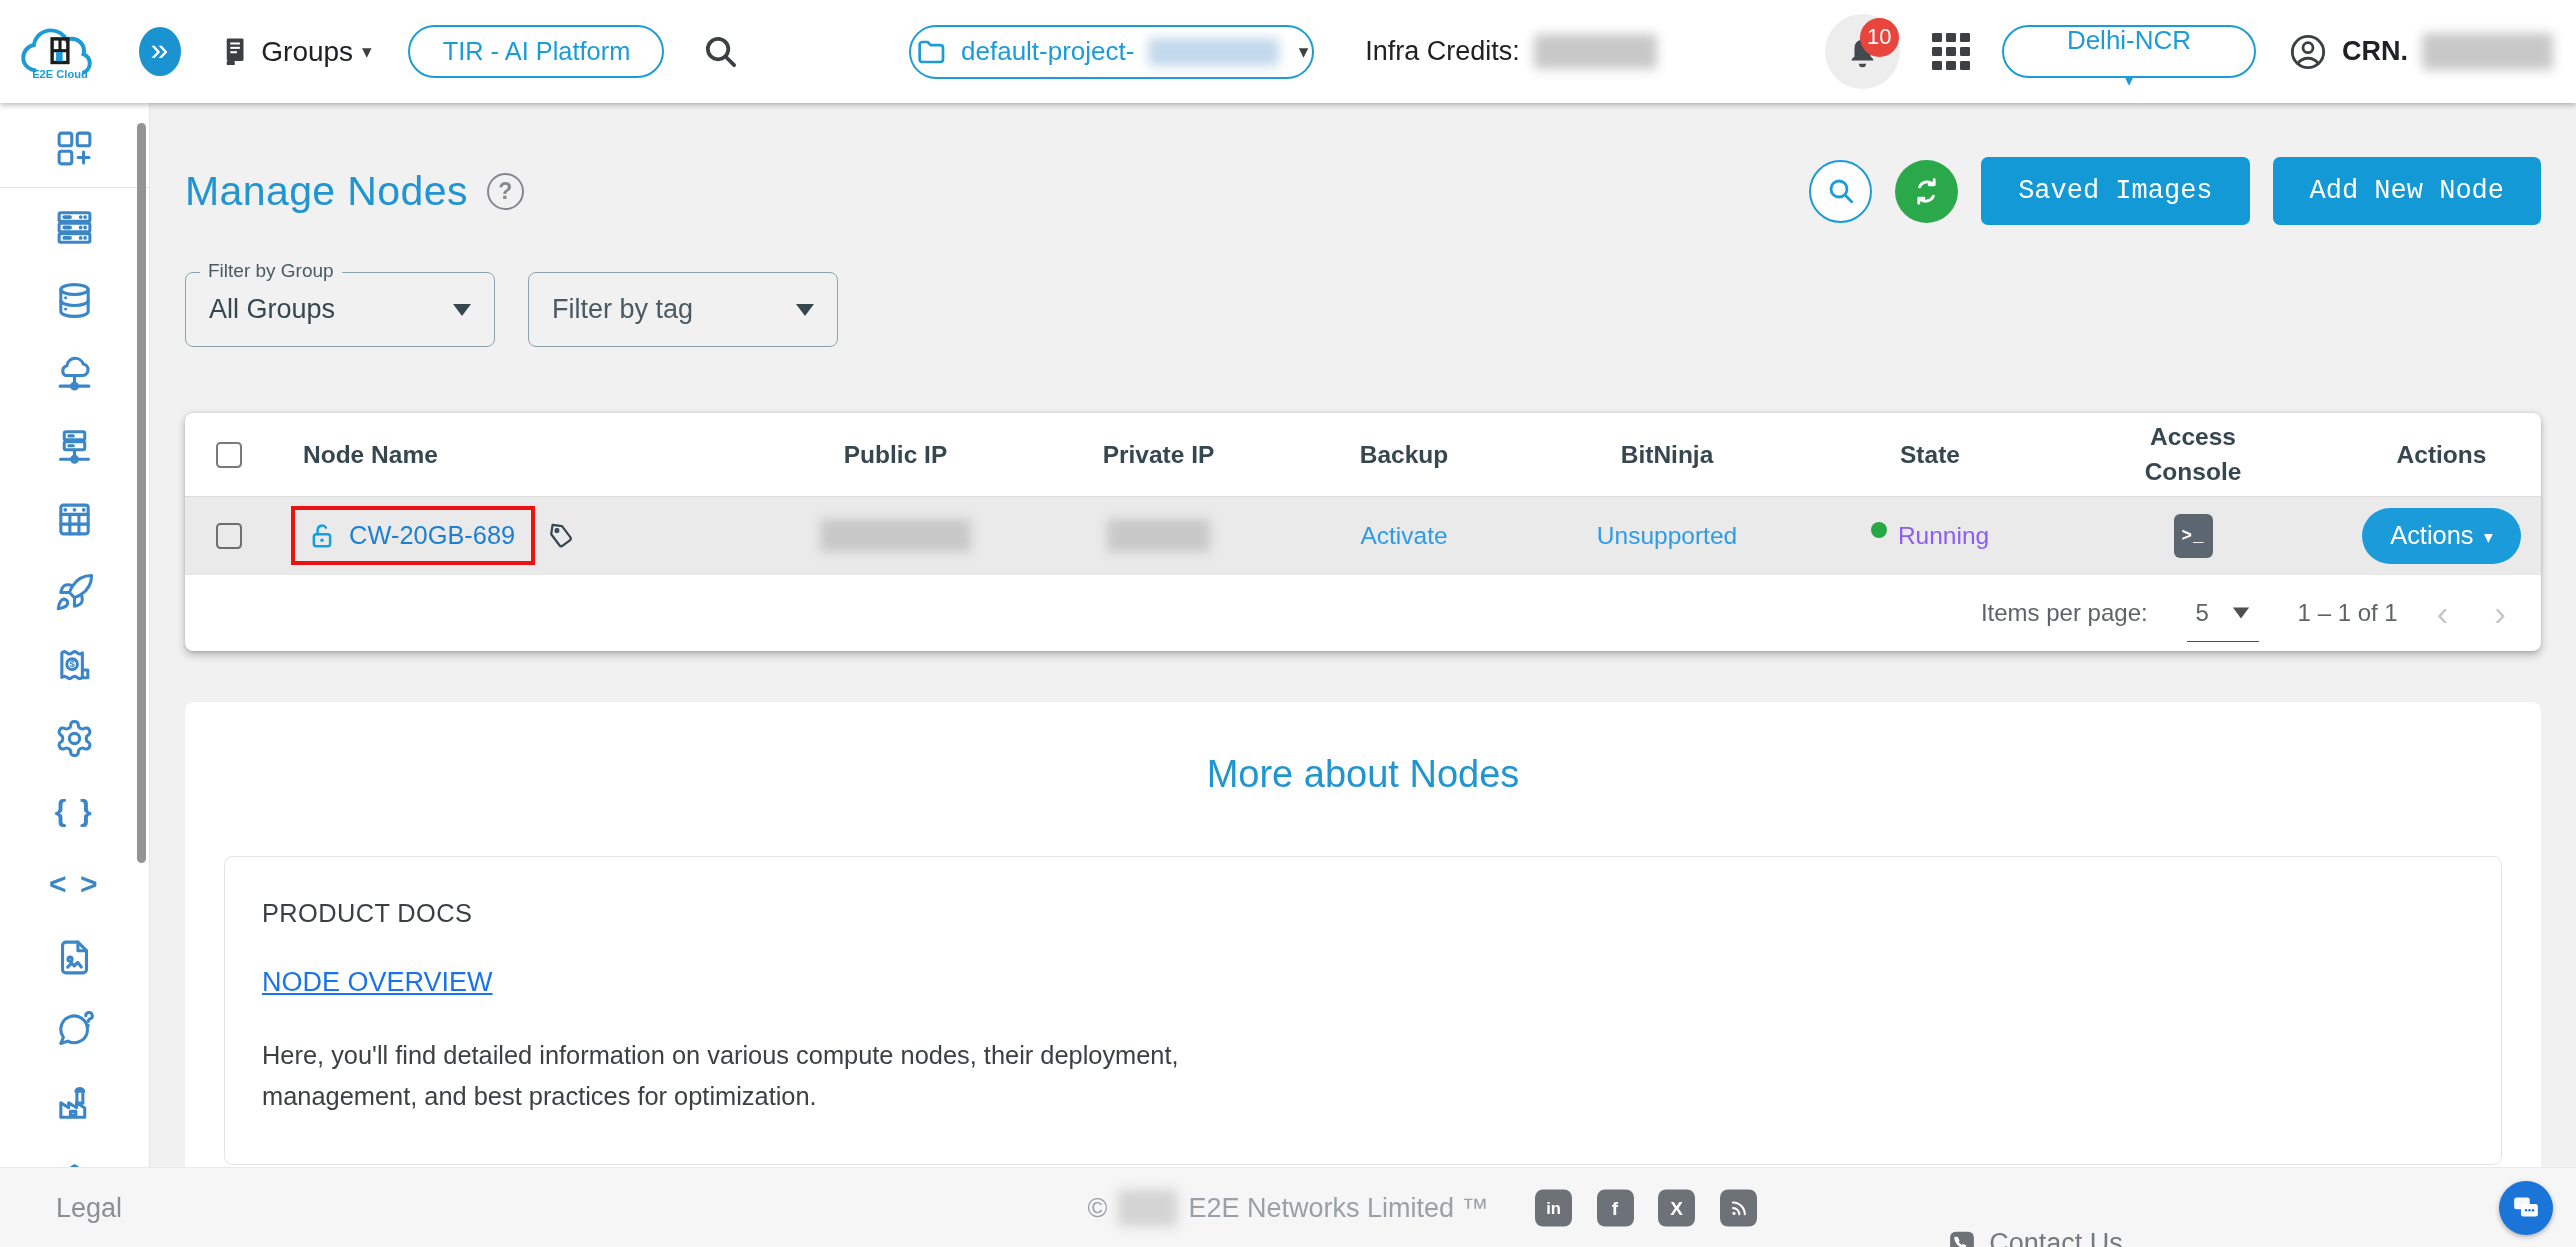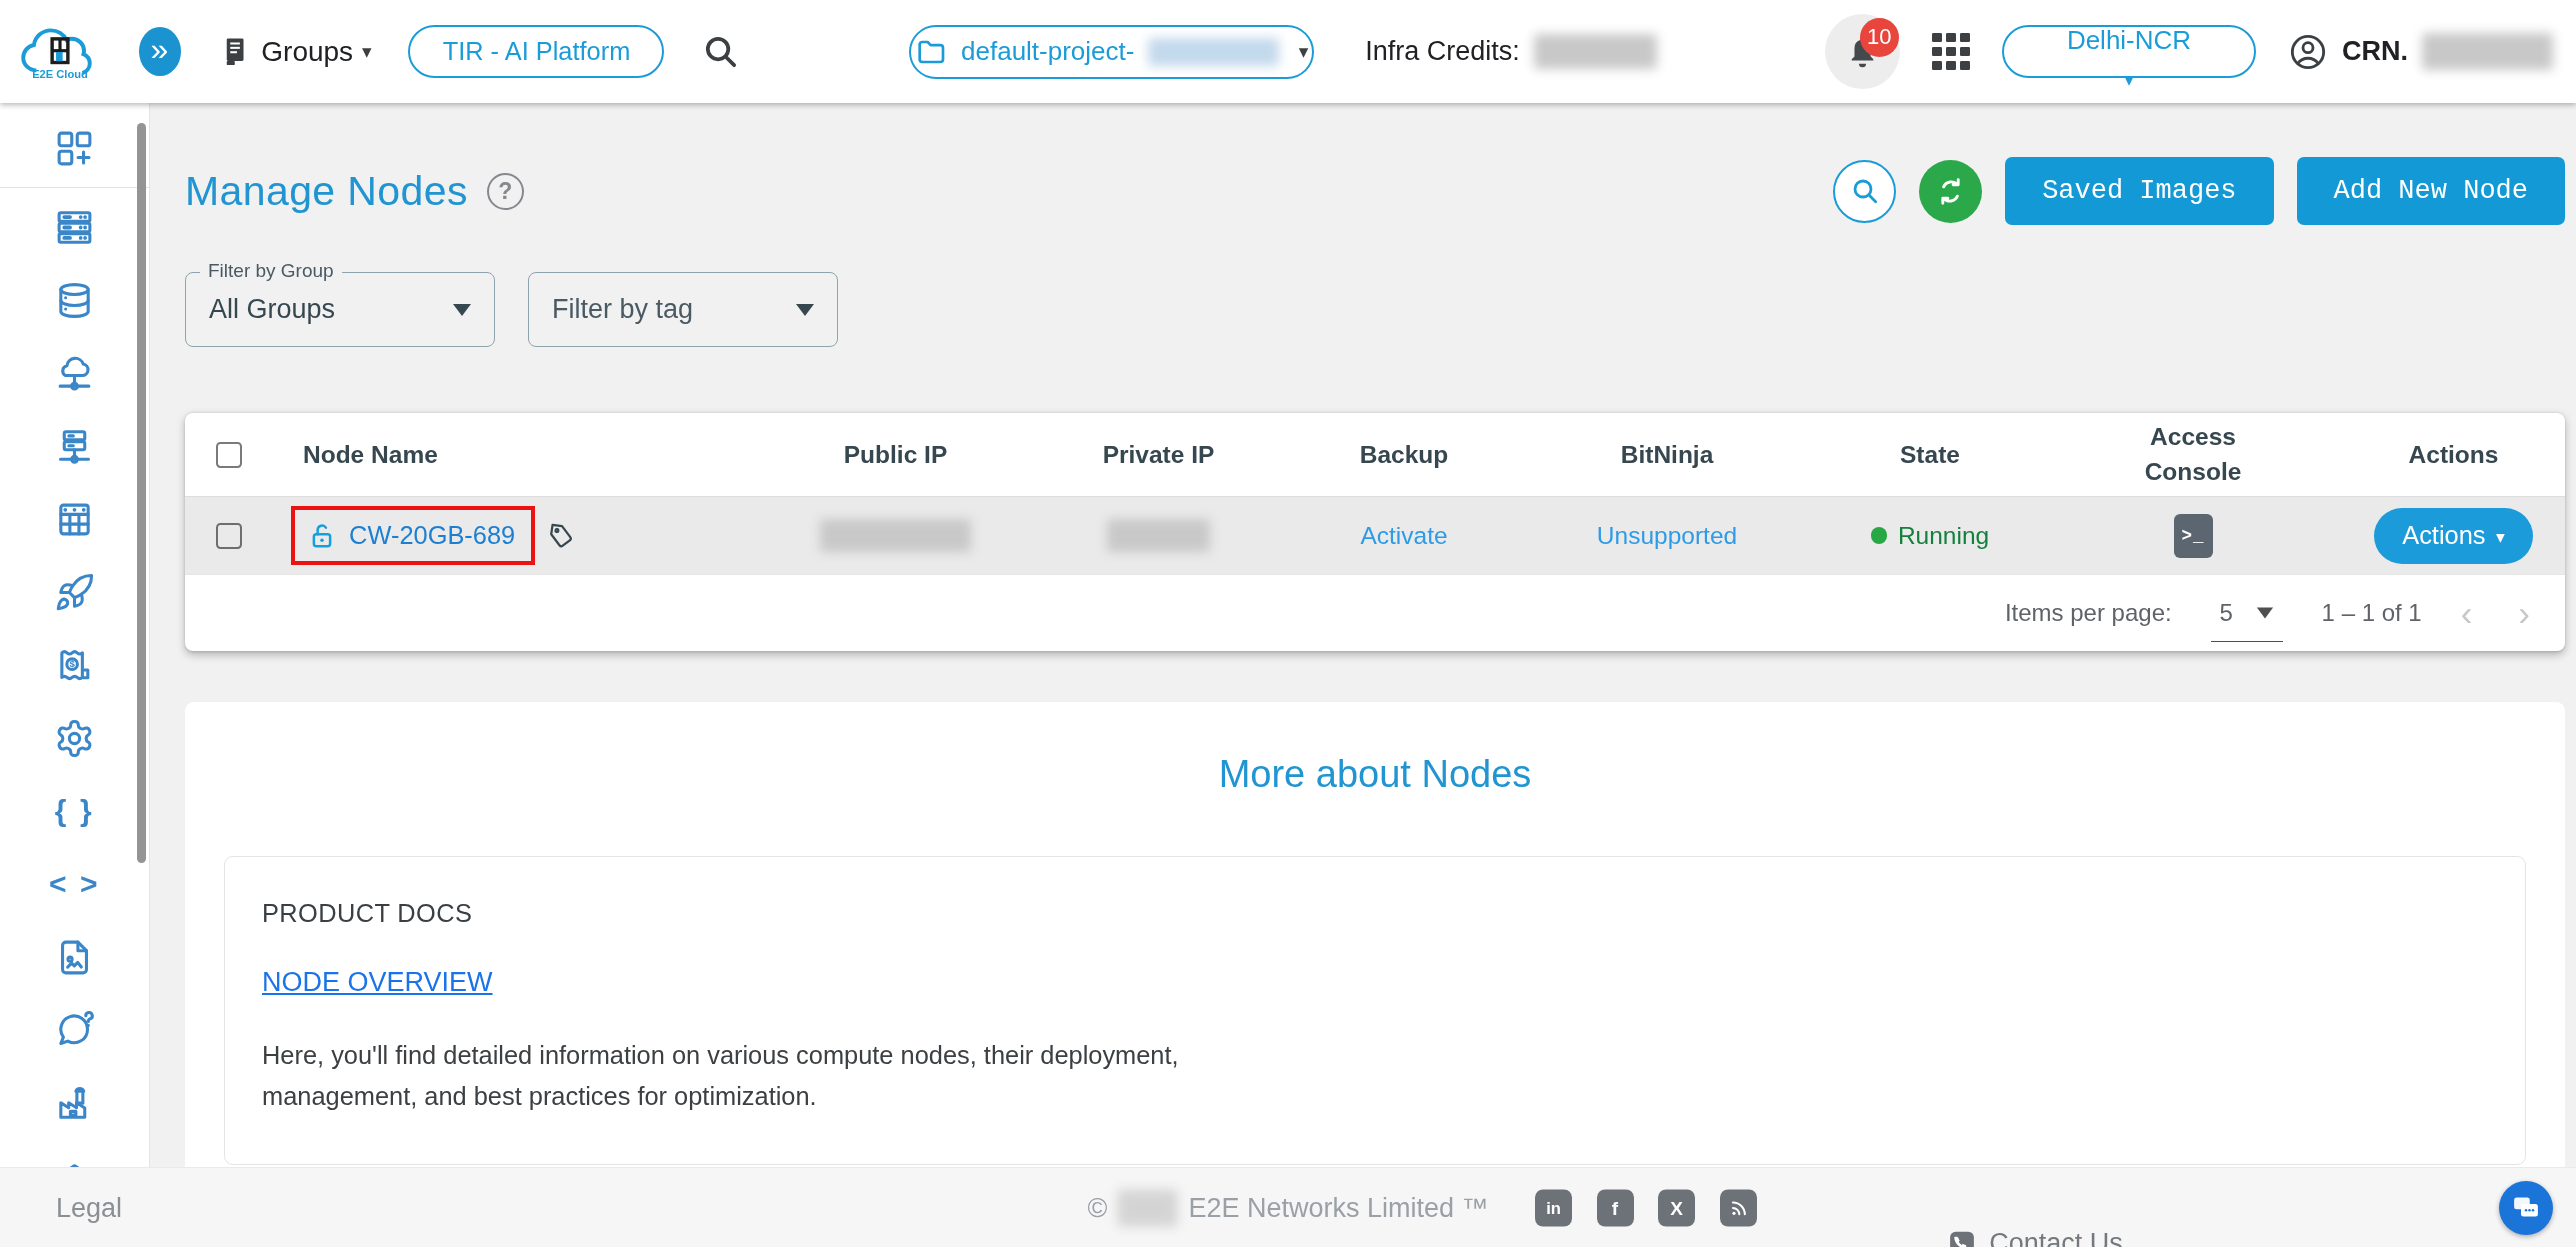--- a/index.html
+++ b/index.html
@@ -65,21 +65,21 @@
     border-right:0.9px solid #e4e4e4; z-index:2; padding-top:8.8px;
   }
   .side-item{ height:73px; display:flex; align-items:center; justify-content:center; color:#3a86c8; cursor:pointer; }
   .side-item svg{ width:41px; height:41px; }
   .side-div{ height:0.9px; background:#e3e3e3; margin:2.6px 0; }
   .side-glyph{ font-size:30px; font-weight:bold; color:#3a86c8; letter-spacing:2.6px; }
   .side-scroll{ position:absolute; left:137px; top:123px; width:8.8px; height:740px;
     background:#949494; border-radius:5.3px; z-index:3; }
 
   
-  .main{ position:absolute; left:150px; top:103px; right:0; bottom:0; padding:0 11px 0 35px; overflow:hidden; }
+  .main{ position:absolute; left:150px; top:103px; right:0; bottom:0; padding:0 35px 0 35px; overflow:hidden; }
   .title-row{ margin-top:54px; display:flex; align-items:center; justify-content:space-between; }
   .title-left{ display:flex; align-items:center; gap:19px; }
   .page-title{ font-size:41px; color:#2095d2; font-weight:500; letter-spacing:0.4px; }
   .help-circ{ width:37px; height:37px; border-radius:50%; border:2.6px solid #85898d; color:#85898d;
     font-size:23px; font-weight:bold; display:flex; align-items:center; justify-content:center; cursor:pointer;}
   .title-actions{ display:flex; align-items:center; gap:23px; }
   .circ-btn{ width:63px; height:63px; border-radius:50%; display:flex; align-items:center; justify-content:center; cursor:pointer; border:none; }
   .search-circ{ background:#fff; border:2.2px solid #1b9cd8; color:#1b9cd8; }
   .refresh-circ{ background:#2ba84a; color:#fff; }
   .btn-primary{ height:68px; border:none; border-radius:7px; background:#1299d6; color:#fff;
@@ -105,21 +105,21 @@
   .cell-check{ justify-content:center; }
   .wrap2{ display:inline-block; max-width:149px; line-height:1.4; }
   .cbx{ width:26px; height:26px; border:2.6px solid #6e6e6e; border-radius:4.4px; background:transparent; cursor:pointer; }
   .drow{ height:77px; background:#eaeaea; font-size:25.4px; color:#3c4043; }
   .annot{ display:inline-flex; align-items:center; gap:12.3px; border:4.4px solid #ee1111;
     padding:10.5px 16px 10.5px 12.3px; }
   .node-link{ color:#1d7fd1; font-size:25.4px; text-decoration:none; cursor:pointer; }
   .lock{ color:#14a0dd; }
   .tag-ico{ color:#37474f; margin-left:12.3px; transform:rotate(8deg); }
   .tbl-link{ color:#2e9be6; text-decoration:none; font-size:24.5px; cursor:pointer; }
-  .state{ display:flex; align-items:center; gap:10.5px; font-size:24.5px; color:#15803d; }
+  .state{ display:flex; align-items:flex-start; gap:10.5px; font-size:24.5px; color:#8b5cf6; }
   .dot{ width:16.6px; height:16.6px; border-radius:50%; background:#27a844; }
   .term{ width:39px; height:44px; border-radius:6.1px; background:#5b6670; color:#fff;
     font-family:"Liberation Mono", monospace; font-size:17.5px; font-weight:bold;
     display:flex; align-items:center; justify-content:center; cursor:pointer; letter-spacing:0.9px;}
   .actions-btn{ height:56px; width:159px; border:none; border-radius:28px; background:#1b9bd9; color:#fff;
     font-size:25.4px; display:flex; align-items:center; justify-content:center; gap:10.5px; cursor:pointer; font-family:inherit;}
   .actions-btn .caret{ color:#fff; font-size:17.5px; padding-top:3.5px;}
   .pag{ height:77px; display:flex; align-items:center; justify-content:flex-end; gap:39px;
     padding-right:35px; font-size:24px; color:#5f6368; border-top:0.9px solid #e6e6e6; }
   .ipp-select{ display:flex; align-items:center; gap:23px; border-bottom:1.8px solid #4f4f4f;

